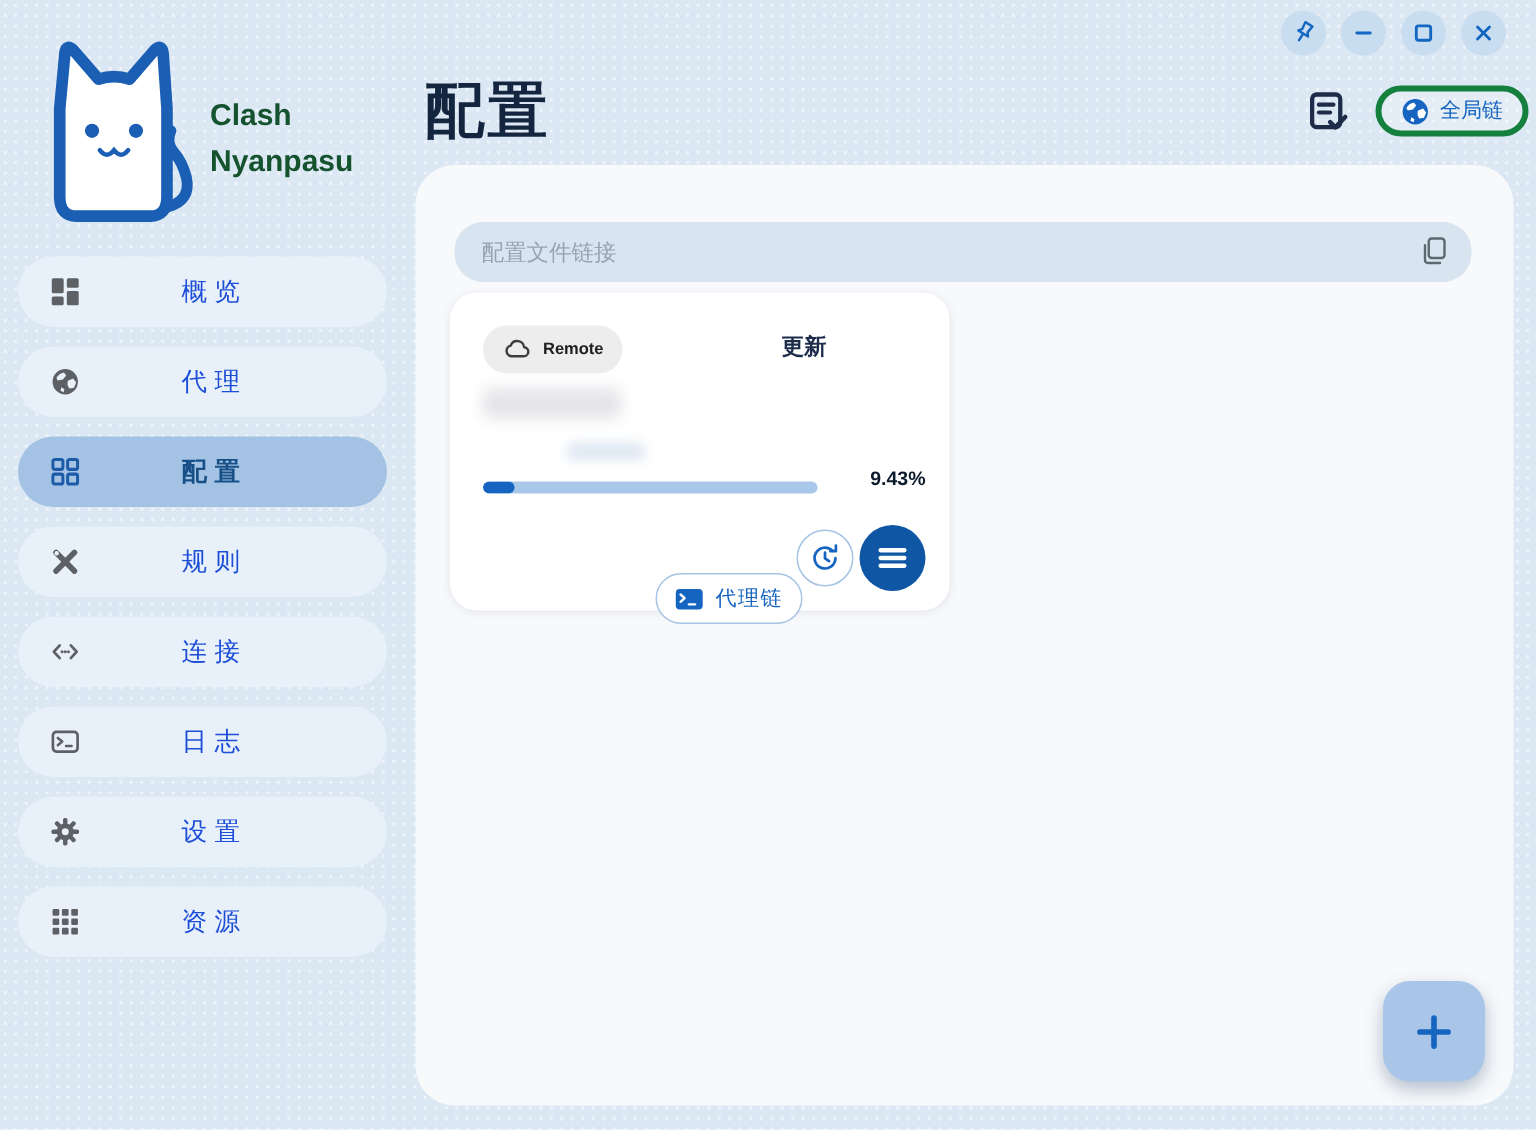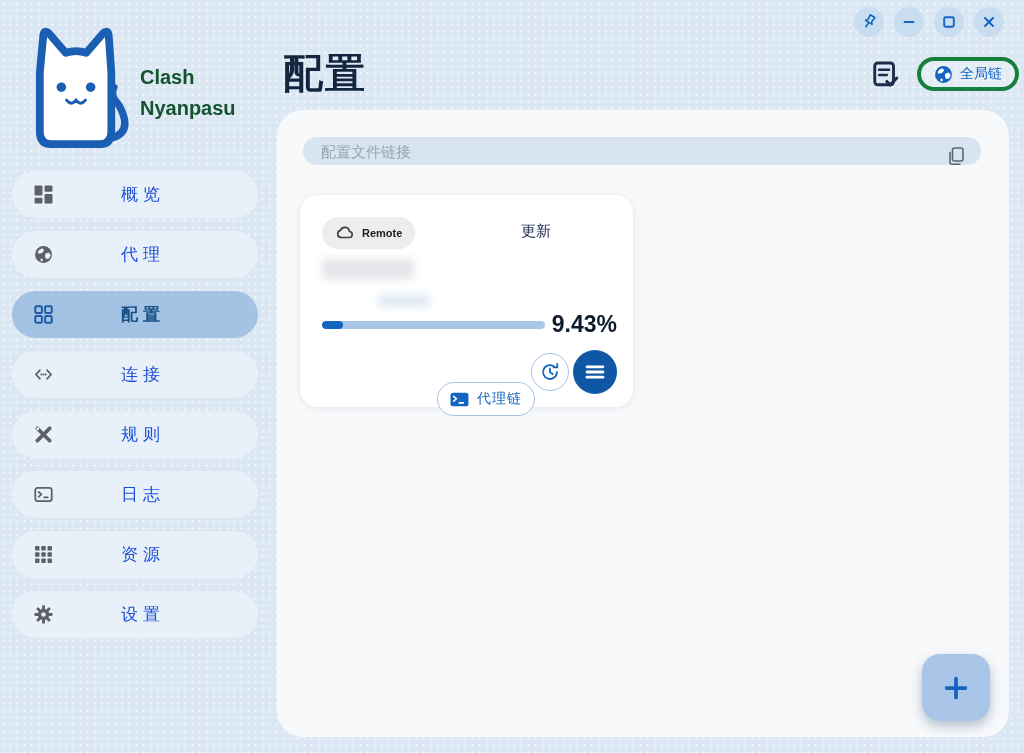--- a/index.html
+++ b/index.html
@@ -32,43 +32,43 @@
     color:#13253f; letter-spacing:2px; }
   .doc-check-btn { position:absolute; left:869px; top:58px; width:34px; height:34px; border:none;
     background:transparent; cursor:pointer; display:flex; align-items:center; justify-content:center; }
   .chain-btn { position:absolute; left:917px; top:57px; height:34px; padding:0 13px; border-radius:17px;
     border:4px solid #15803d; background:rgba(255,255,255,.25); color:#1565c0; font-size:14px;
     display:inline-flex; align-items:center; gap:7px; cursor:pointer; font-weight:500; }
 
   
   .panel { position:absolute; left:277px; top:110px; width:732px; height:627px; border-radius:26px;
     background:#f8f9fb; }
-  .url-wrap { position:absolute; left:26px; top:27px; width:678px; height:28px; border-radius:19px;
+  .url-wrap { position:absolute; left:26px; top:38px; width:678px; height:40px; border-radius:19px;
     background:#d9e4f1; }
   .url-wrap input { width:100%; height:100%; background:transparent; border:none; outline:none;
     padding:0 46px 0 18px; font-size:15px; color:#3a4a5a; }
   .url-wrap input::placeholder { color:#95a3b2; }
   .copy-btn { position:absolute; right:12px; top:6px; width:26px; height:26px; border:none;
     background:transparent; cursor:pointer; display:flex; align-items:center; justify-content:center; }
 
   
   .card { position:absolute; left:23px; top:85px; width:333px; height:212px; border-radius:18px;
     background:#ffffff; box-shadow:0 1px 6px rgba(30,50,80,.10); cursor:pointer; }
   .chip { position:absolute; left:22px; top:22px; height:32px; border-radius:16px; background:#ededed;
     padding:0 13px; display:flex; align-items:center; gap:7px; }
   .chip span { font-size:11px; font-weight:700; color:#202020; }
-  .update-label { position:absolute; left:221px; top:27px; font-size:15px; color:#1c2c4a; cursor:pointer; }
+  .update-label { position:absolute; left:221px; top:27px; font-size:15px; color:#1c2c4a; cursor:pointer;font-weight:bold; }
   .blur1 { position:absolute; left:22px; top:64px; width:92px; height:20px; background:#e4e4e9;
     border-radius:4px; filter:blur(5px); }
   .blur2 { position:absolute; left:78px; top:100px; width:52px; height:12px; background:#dfe8f3;
     border-radius:4px; filter:blur(4px); }
   .progress { position:absolute; left:22px; top:126px; width:223px; height:8px; border-radius:4px;
     background:#a9c7e9; overflow:hidden; }
   .progress .fill { height:100%; border-radius:4px; background:#1565c0; }
-  .pct { position:absolute; right:16px; top:116px; font-size:23px; font-weight:700; color:#0d1b2d; }
+  .pct { position:absolute; right:16px; top:116px; font-size:13px; font-weight:700; color:#0d1b2d; }
   .proxy-chain-btn { position:absolute; left:137px; top:160px; height:34px; padding:0 12px;
     border-radius:17px; border:1.5px solid #a5c4e5; background:#fff; color:#1464c0; font-size:14px;
     letter-spacing:1px; display:inline-flex; align-items:center; gap:8px; cursor:pointer;margin-top:27px; }
   .refresh-btn { position:absolute; left:231px; top:158px; width:38px; height:38px; border-radius:50%;
     border:1.5px solid #a5c4e5; background:#fff; display:flex; align-items:center; justify-content:center;
     cursor:pointer; }
   .menu-btn { position:absolute; left:273px; top:155px; width:44px; height:44px; border-radius:50%;
     border:none; background:#0f57a5; display:flex; align-items:center; justify-content:center; cursor:pointer; }
 
   
@@ -146,82 +146,82 @@
             <rect x="1.2" y="1.2" width="6.3" height="6.3" rx="1.2"></rect>
             <rect x="10.5" y="1.2" width="6.3" height="6.3" rx="1.2"></rect>
             <rect x="1.2" y="10.5" width="6.3" height="6.3" rx="1.2"></rect>
             <rect x="10.5" y="10.5" width="6.3" height="6.3" rx="1.2"></rect>
           </g>
       </svg>
       <span class="nav-label">配置</span>
     </div>
     <div class="nav-item">
       <svg class="nav-icon" viewBox="0 0 18 18">
-        <g stroke="#5d6166" stroke-width="1.7" fill="none" stroke-linecap="round" stroke-linejoin="round">
-          <path d="M5.5,5 L1.8,9 L5.5,13"></path>
-            <path d="M12.5,5 L16.2,9 L12.5,13"></path>
-          </g>
-        <g fill="#5d6166">
-            <circle cx="7" cy="9" r="0.95"></circle>
-            <circle cx="9" cy="9" r="0.95"></circle>
-            <circle cx="11" cy="9" r="0.95"></circle>
-          </g>
-      </svg>
-      <span class="nav-label">连接</span>
-    </div>
-    <div class="nav-item">
-      <svg class="nav-icon" viewBox="0 0 18 18">
         <g fill="#5d6166">
           <rect x="7.2" y="-1" width="3.6" height="20" rx="1.6" transform="rotate(45 9 9)"></rect>
           <rect x="7.2" y="-1" width="3.6" height="20" rx="1.6" transform="rotate(-45 9 9)"></rect>
         </g>
         <circle cx="3.6" cy="3.6" r="1.4" fill="#e8f0f9"></circle>
       </svg>
       <span class="nav-label">规则</span>
     </div>
     <div class="nav-item">
       <svg class="nav-icon" viewBox="0 0 18 18">
+        <g stroke="#5d6166" stroke-width="1.7" fill="none" stroke-linecap="round" stroke-linejoin="round">
+          <path d="M5.5,5 L1.8,9 L5.5,13"></path>
+            <path d="M12.5,5 L16.2,9 L12.5,13"></path>
+          </g>
+        <g fill="#5d6166">
+            <circle cx="7" cy="9" r="0.95"></circle>
+            <circle cx="9" cy="9" r="0.95"></circle>
+            <circle cx="11" cy="9" r="0.95"></circle>
+          </g>
+      </svg>
+      <span class="nav-label">连接</span>
+    </div>
+    <div class="nav-item">
+      <svg class="nav-icon" viewBox="0 0 18 18">
         <rect x="1.2" y="2.8" width="15.6" height="12.4" rx="2.2" stroke="#5d6166" stroke-width="1.7" fill="none"></rect>
         <path d="M4.3,6.6 l2.8,2.3 -2.8,2.3" stroke="#5d6166" stroke-width="1.6" fill="none" stroke-linecap="round" stroke-linejoin="round"></path>
         <line x1="9.5" y1="11.7" x2="13" y2="11.7" stroke="#5d6166" stroke-width="1.6" stroke-linecap="round"></line>
       </svg>
       <span class="nav-label">日志</span>
-    </div>
-    <div class="nav-item">
-      <svg class="nav-icon" viewBox="0 0 18 18">
-        <g fill="#5d6166">
-          <rect x="1" y="1" width="4.2" height="4.2" rx="0.8"></rect>
-            <rect x="6.9" y="1" width="4.2" height="4.2" rx="0.8"></rect>
-            <rect x="12.8" y="1" width="4.2" height="4.2" rx="0.8"></rect>
-          <rect x="1" y="6.9" width="4.2" height="4.2" rx="0.8"></rect>
-            <rect x="6.9" y="6.9" width="4.2" height="4.2" rx="0.8"></rect>
-            <rect x="12.8" y="6.9" width="4.2" height="4.2" rx="0.8"></rect>
-          <rect x="1" y="12.8" width="4.2" height="4.2" rx="0.8"></rect>
-            <rect x="6.9" y="12.8" width="4.2" height="4.2" rx="0.8"></rect>
-            <rect x="12.8" y="12.8" width="4.2" height="4.2" rx="0.8"></rect>
-        </g>
-      </svg>
-      <span class="nav-label">资源</span>
     </div>
     <div class="nav-item">
       <svg class="nav-icon" viewBox="0 0 18 18">
         <g fill="#5d6166" transform="translate(9,9)">
           <circle r="5.4"></circle>
           <rect x="-1.4" y="-8.7" width="2.8" height="4.2" rx="1.1"></rect>
           <rect x="-1.4" y="-8.7" width="2.8" height="4.2" rx="1.1" transform="rotate(45)"></rect>
           <rect x="-1.4" y="-8.7" width="2.8" height="4.2" rx="1.1" transform="rotate(90)"></rect>
           <rect x="-1.4" y="-8.7" width="2.8" height="4.2" rx="1.1" transform="rotate(135)"></rect>
           <rect x="-1.4" y="-8.7" width="2.8" height="4.2" rx="1.1" transform="rotate(180)"></rect>
           <rect x="-1.4" y="-8.7" width="2.8" height="4.2" rx="1.1" transform="rotate(225)"></rect>
           <rect x="-1.4" y="-8.7" width="2.8" height="4.2" rx="1.1" transform="rotate(270)"></rect>
           <rect x="-1.4" y="-8.7" width="2.8" height="4.2" rx="1.1" transform="rotate(315)"></rect>
           <circle r="2.2" fill="#e8f0f9"></circle>
         </g>
       </svg>
       <span class="nav-label">设置</span>
+    </div>
+    <div class="nav-item">
+      <svg class="nav-icon" viewBox="0 0 18 18">
+        <g fill="#5d6166">
+          <rect x="1" y="1" width="4.2" height="4.2" rx="0.8"></rect>
+            <rect x="6.9" y="1" width="4.2" height="4.2" rx="0.8"></rect>
+            <rect x="12.8" y="1" width="4.2" height="4.2" rx="0.8"></rect>
+          <rect x="1" y="6.9" width="4.2" height="4.2" rx="0.8"></rect>
+            <rect x="6.9" y="6.9" width="4.2" height="4.2" rx="0.8"></rect>
+            <rect x="12.8" y="6.9" width="4.2" height="4.2" rx="0.8"></rect>
+          <rect x="1" y="12.8" width="4.2" height="4.2" rx="0.8"></rect>
+            <rect x="6.9" y="12.8" width="4.2" height="4.2" rx="0.8"></rect>
+            <rect x="12.8" y="12.8" width="4.2" height="4.2" rx="0.8"></rect>
+        </g>
+      </svg>
+      <span class="nav-label">资源</span>
     </div>
   </nav>
 </aside>
 
 <h1 class="page-title">配置</h1>
 <button class="doc-check-btn">
   <svg width="30" height="30" viewBox="0 0 20 20">
     <rect x="2.5" y="2" width="12.5" height="14.5" rx="2" stroke="#1e2b49" stroke-width="1.9" fill="none"></rect>
     <line x1="5.5" y1="6.5" x2="12" y2="6.5" stroke="#1e2b49" stroke-width="1.8" stroke-linecap="round"></line>
     <line x1="5.5" y1="10" x2="10.5" y2="10" stroke="#1e2b49" stroke-width="1.8" stroke-linecap="round"></line>

